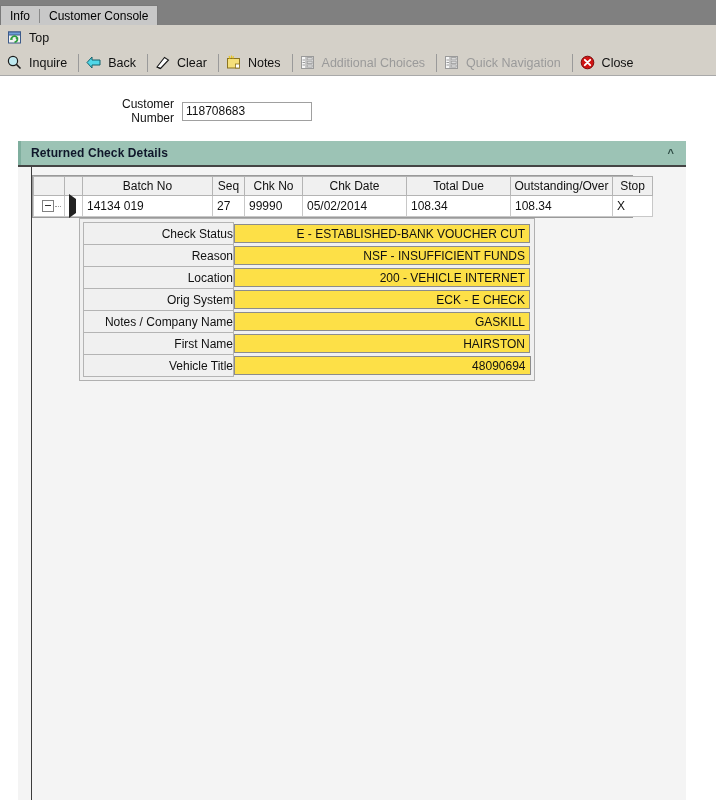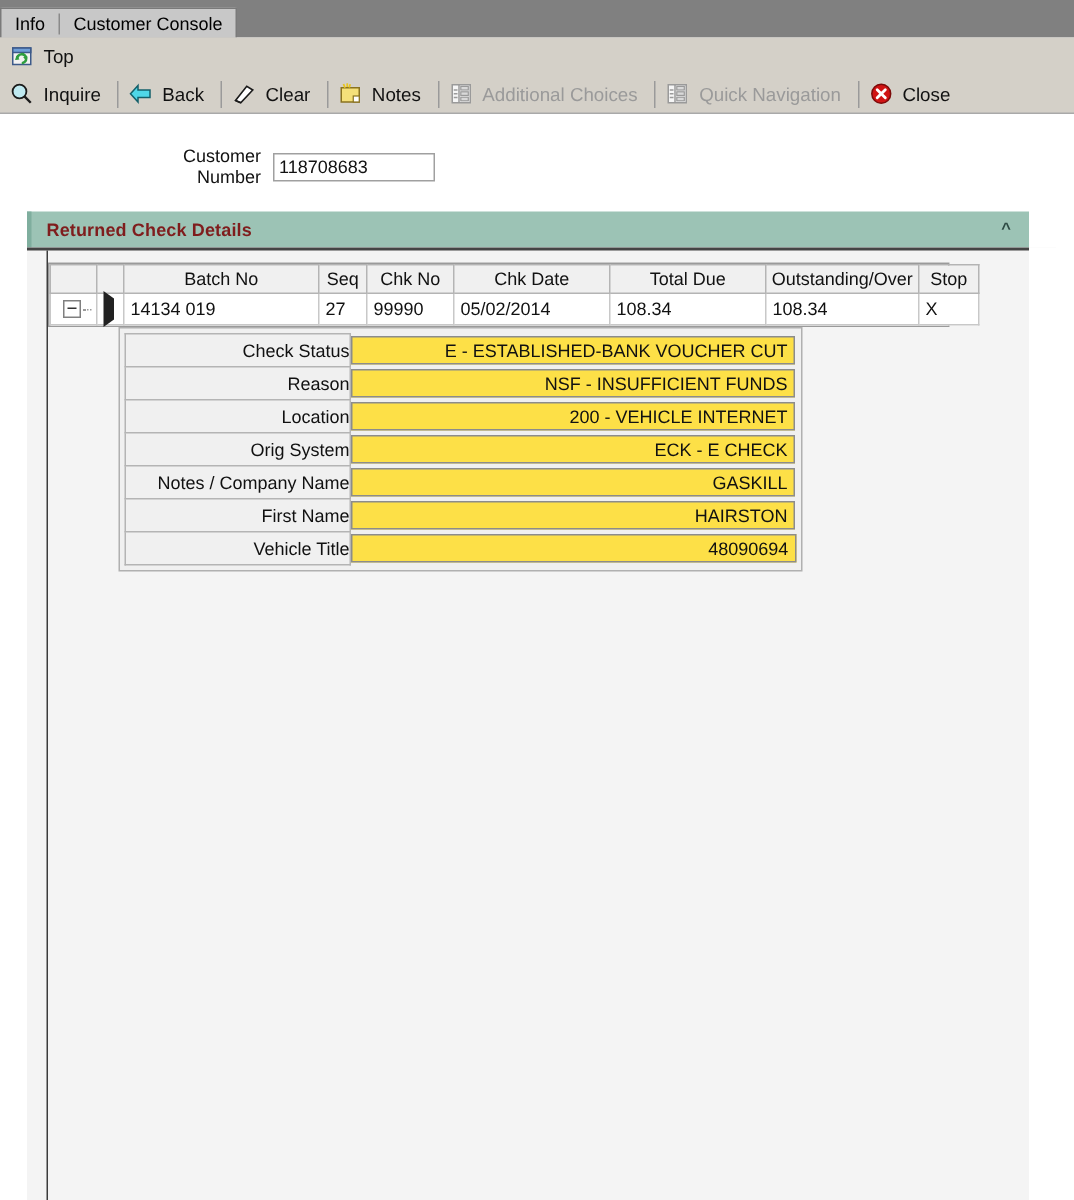--- a/index.html
+++ b/index.html
@@ -118,21 +118,21 @@
   }
   .cust-label {
     width: 98px;
     margin-left: 76px;
     text-align: right;
     font-size: 12px;
     color: #111;
   }
   .cust-input {
     margin-left: 8px;
-    width: 108px;
+    width: 130px;
     height: 19px;
     line-height: 19px;
     background: #ffffff;
     border: 1px solid #a0a0a0;
     font-family: "Liberation Sans", sans-serif;
     font-size: 12px;
     color: #111;
     padding: 0 3px;
     box-sizing: border-box;
     outline: none;
@@ -148,21 +148,21 @@
     border-left: 3px solid #7fae9e;
     box-sizing: border-box;
     display: flex;
     align-items: center;
     cursor: default;
   }
   .section-hdr .title {
     margin-left: 10px;
     font-size: 12px;
     font-weight: bold;
-    color: #7f1d1d;
+    color: #0f172a;
     letter-spacing: .1px;
   }
   .chev {
     margin-left: auto;
     margin-right: 12px;
     font-size: 11px;
     font-weight: bold;
     color: #2e4b44;
     line-height: 1;
     cursor: pointer;

